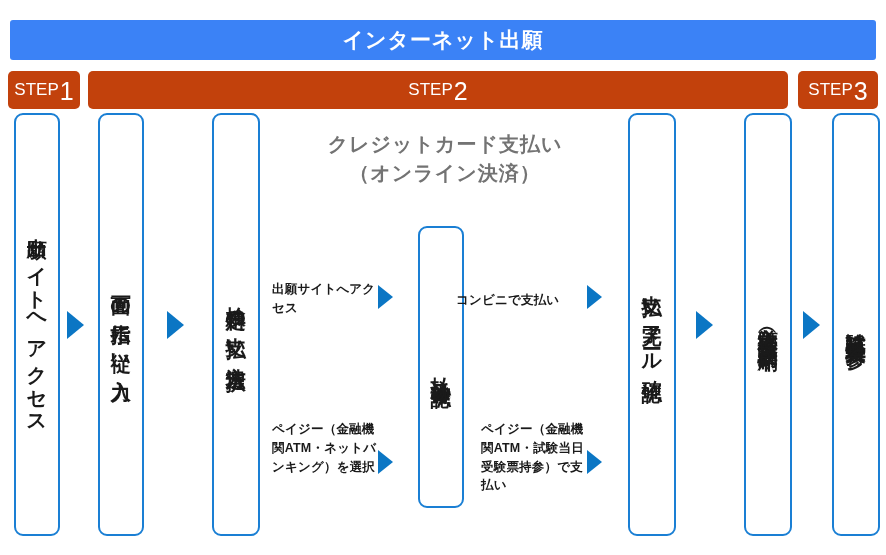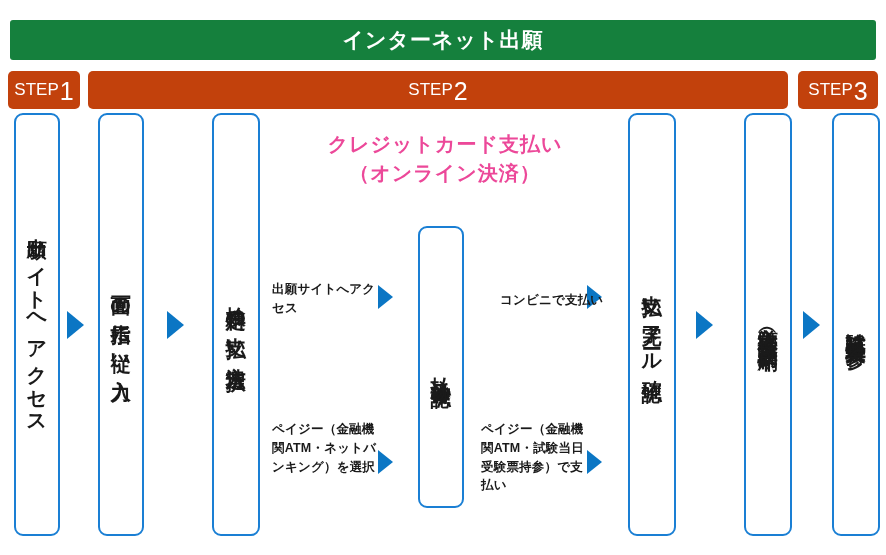--- a/index.html
+++ b/index.html
@@ -22,21 +22,21 @@
     background: #ffffff;
   }
 
   
   .title-bar {
     position: absolute;
     left: 10px;
     top: 20px;
     width: 866px;
     height: 40px;
-    background: #15803d;
+    background: #3b82f6;
     border-radius: 3px;
     display: flex;
     align-items: center;
     justify-content: center;
   }
   .title-bar-text {
     color: #ffffff;
     font-size: 21px;
     font-weight: bold;
     letter-spacing: 1px;
@@ -137,35 +137,35 @@
   .cc-heading {
     position: absolute;
     left: 280px;
     top: 130px;
     width: 330px;
     text-align: center;
     font-size: 20px;
     font-weight: bold;
     line-height: 1.45;
     letter-spacing: 1px;
-    color: #ec4899;
+    color: #737373;
   }
 
   
   .caption {
     position: absolute;
     font-size: 12.5px;
     font-weight: bold;
     line-height: 1.5;
     color: #1a1a1a;
     letter-spacing: 0.2px;
   }
   .cap-konbini-sel   { left: 272px; top: 280px; width: 104px; }
   .cap-payeasy-sel   { left: 272px; top: 420px; width: 106px; }
-  .cap-konbini-pay   { left: 500px; top: 291px; width: 106px; }
+  .cap-konbini-pay   { left: 456px; top: 291px; width: 106px; }
   .cap-payeasy-pay   { left: 481px; top: 420px; width: 106px; }
 </style>
 </head>
 <body>
 
 <div id="canvas">
 
   <div class="title-bar">
     <span class="title-bar-text">インターネット出願</span>
   </div>

